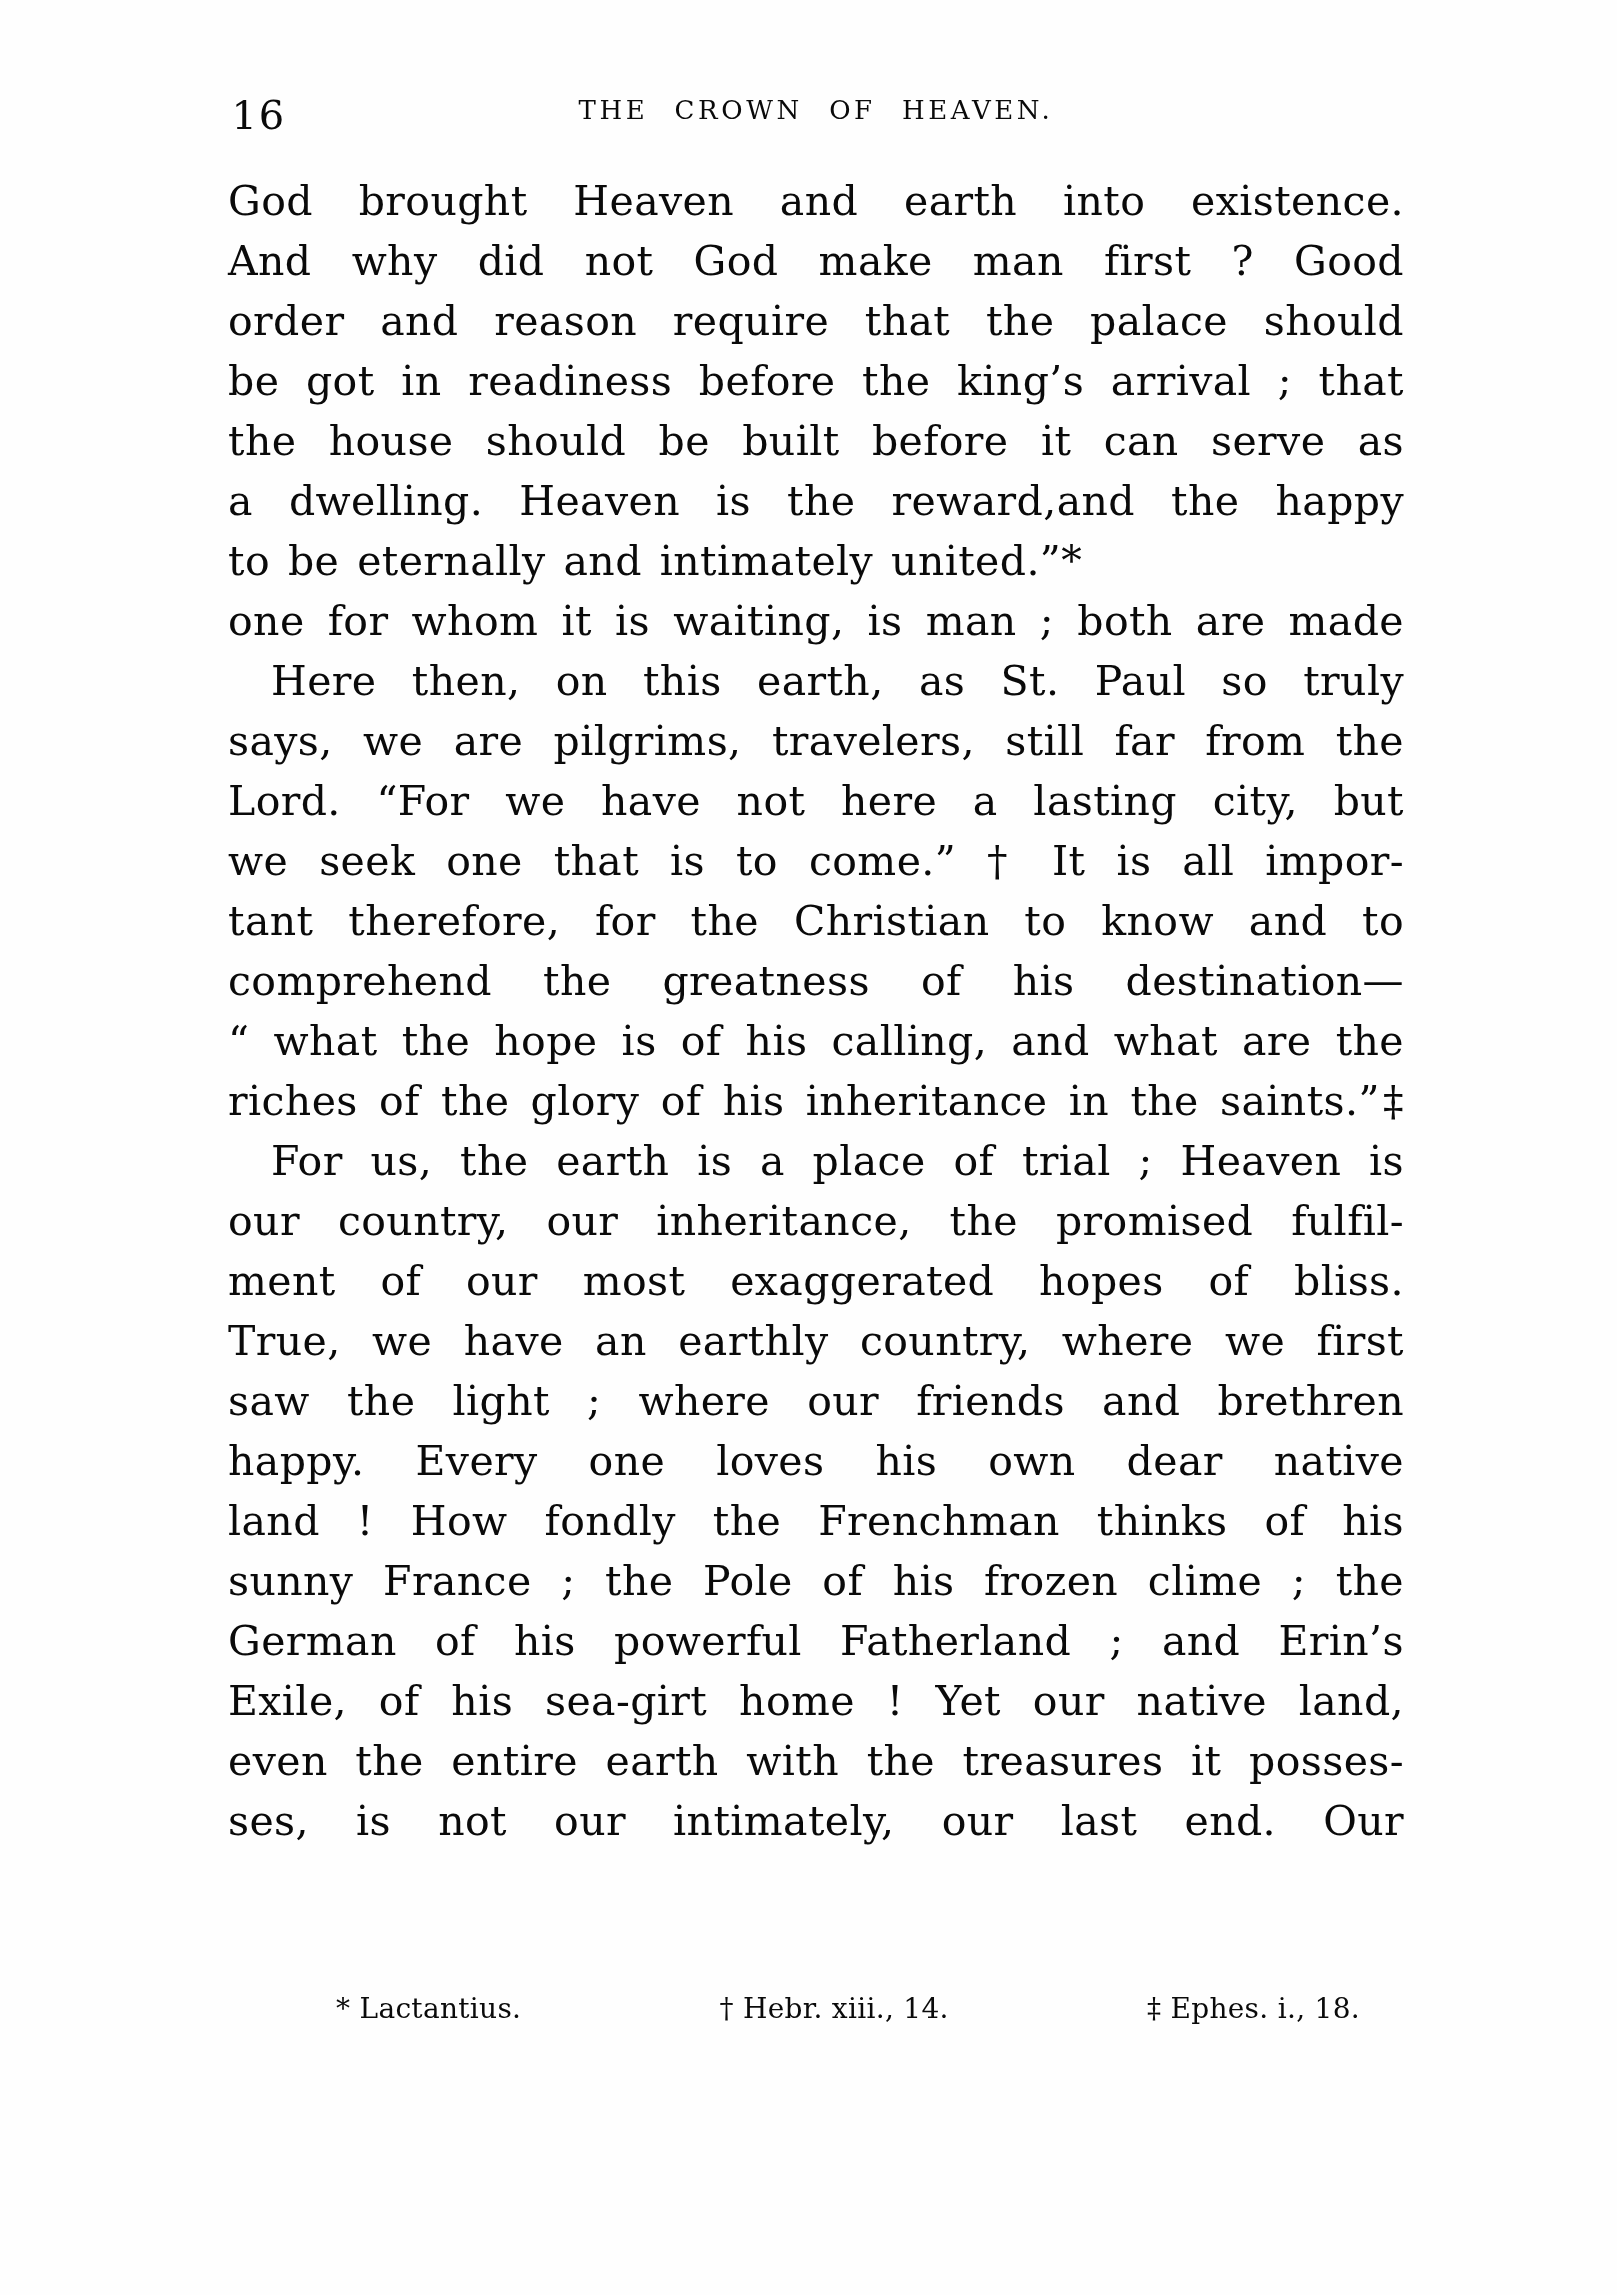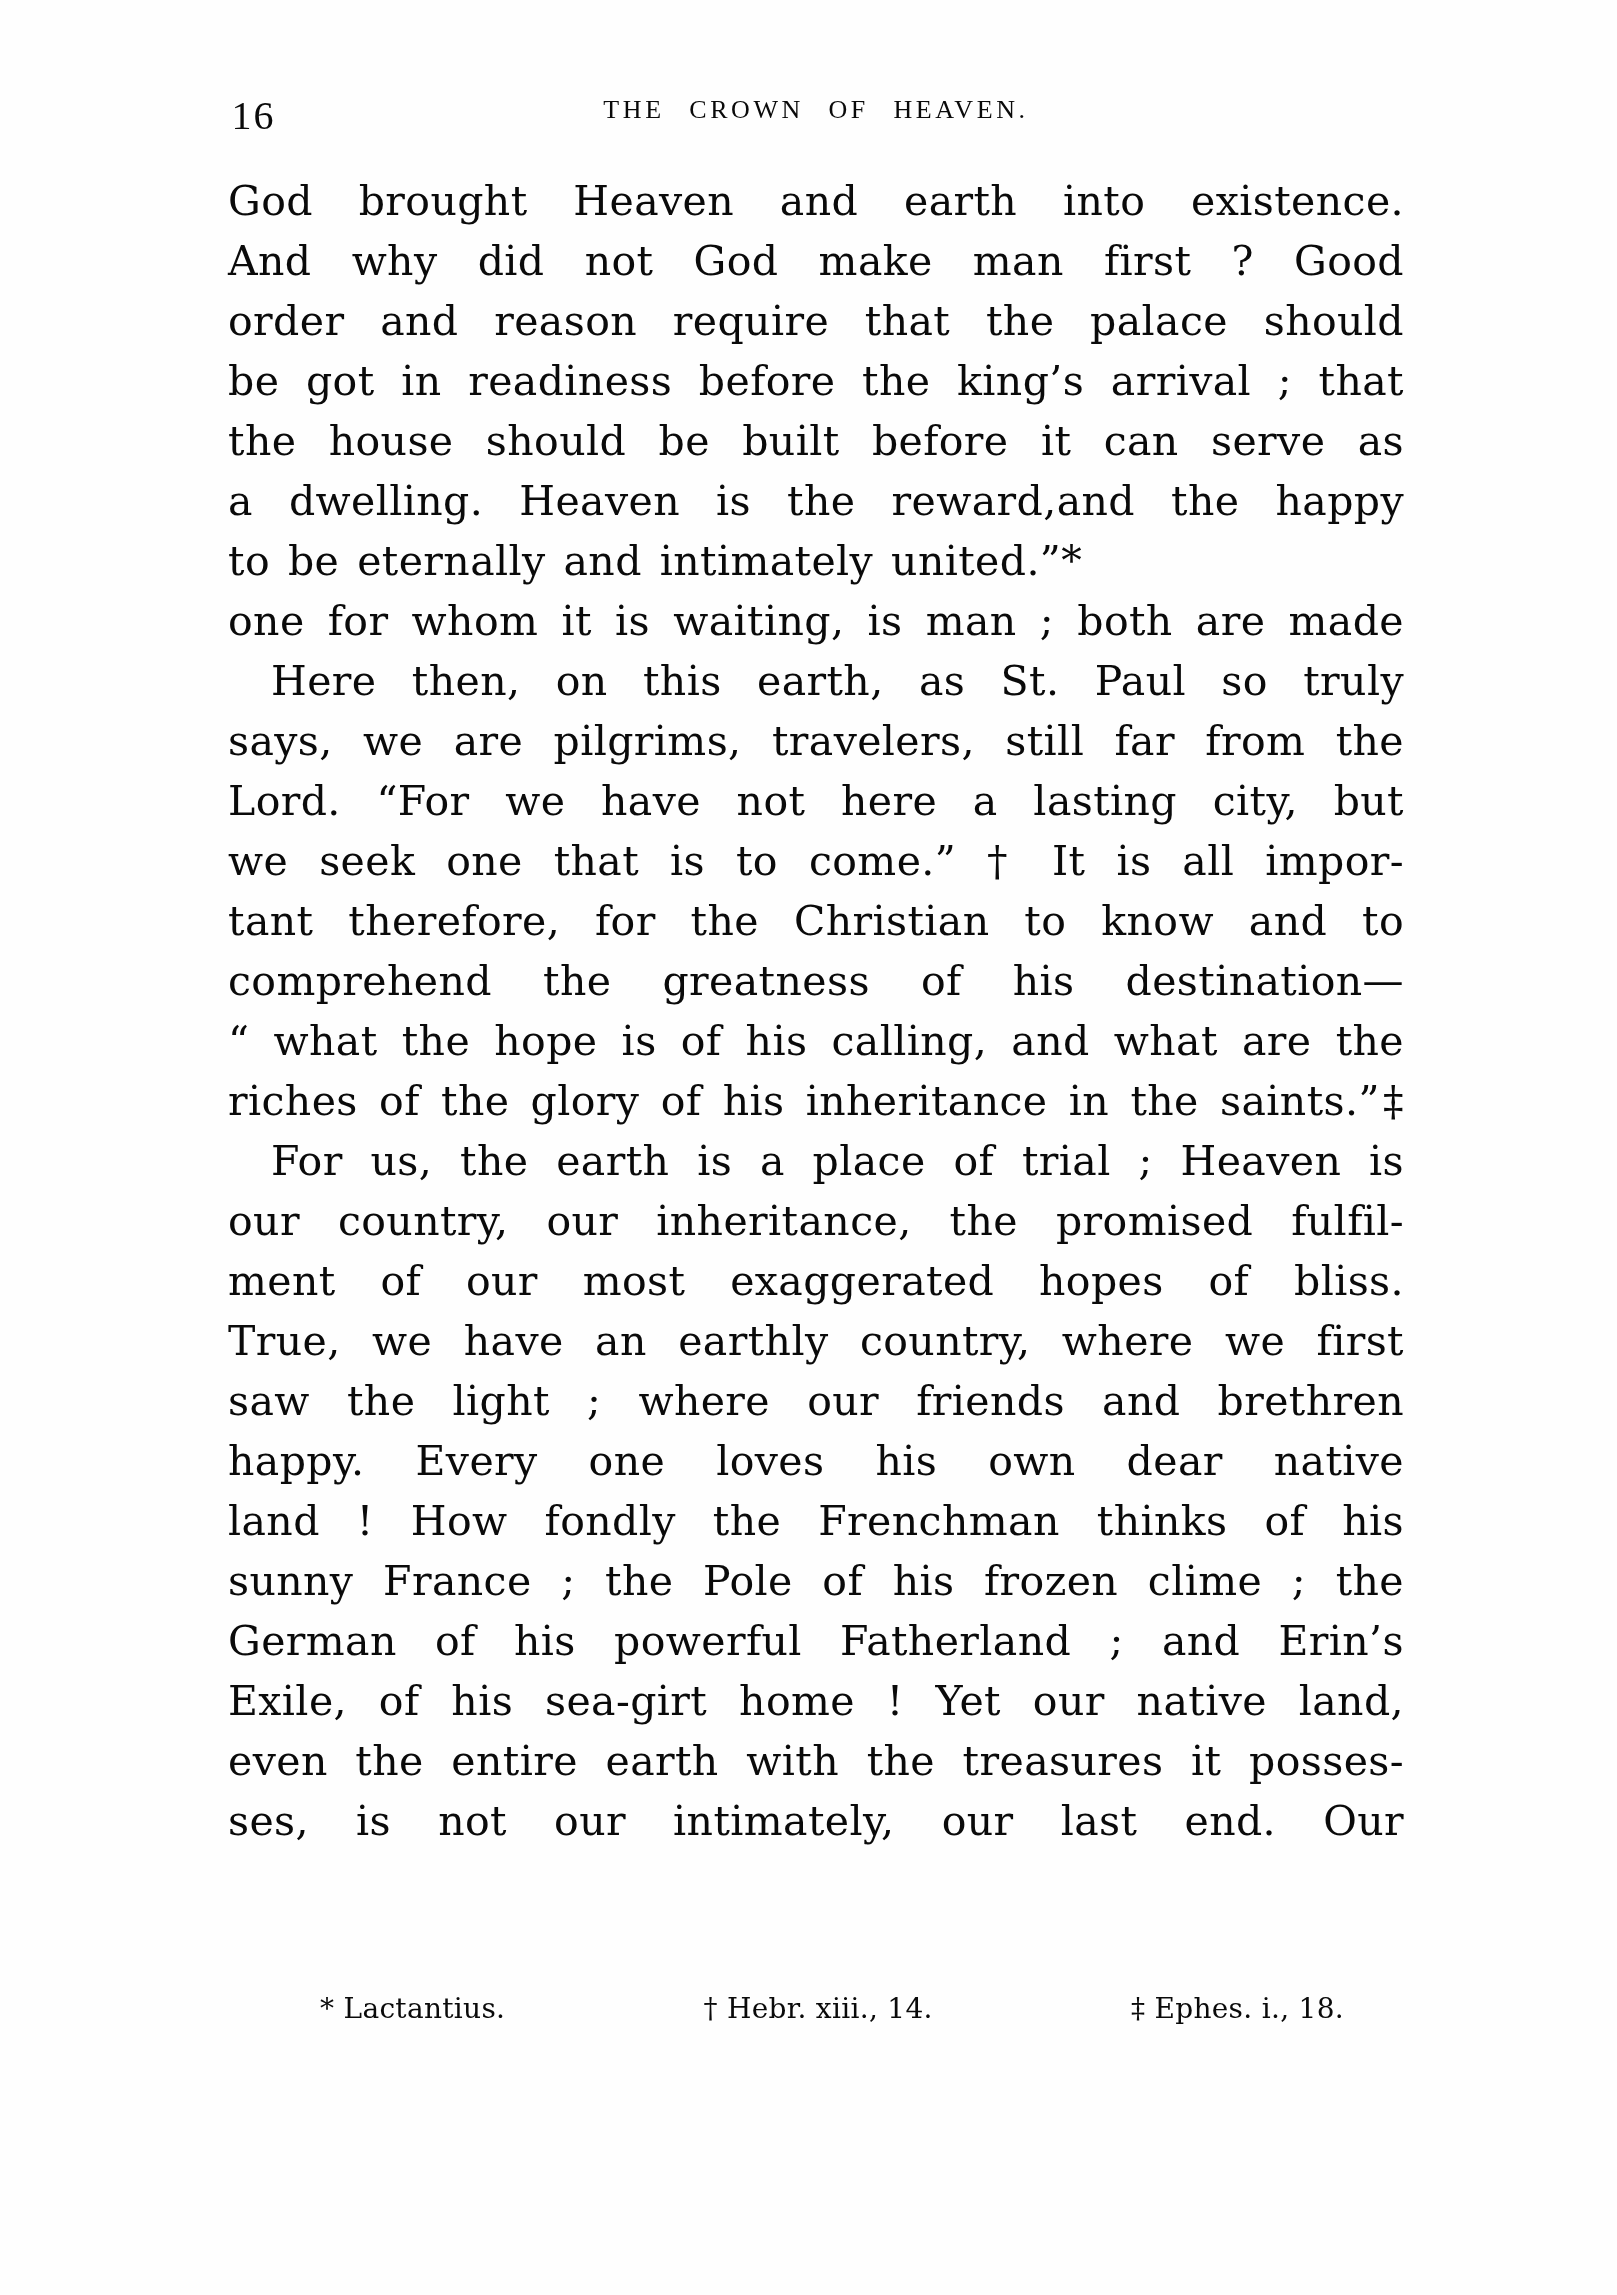--- a/index.html
+++ b/index.html
@@ -15,21 +15,20 @@
     font-family: "DejaVu Serif", serif;
     color: #0a0a0a;
     overflow: hidden;
   }
   .running-header {
     position: absolute;
     top: 90px;
     left: 228px;
     width: 1176px;
     height: 54px;
-    font-family: Liberation Serif, serif;
   }
   .page-number {
     position: absolute;
     left: 3.6px;
     top: 1.8px;
     font-size: 40px;
     letter-spacing: 1.8px;
   }
   .header-title {
     position: absolute;
@@ -62,21 +61,21 @@
     text-align: left;
     text-align-last: left;
     -moz-text-align-last: left;
   }
   .text-line.indent {
     text-indent: 43px;
   }
   .footnotes {
     position: absolute;
     top: 1992px;
-    left: 320px;
+    left: 336px;
     width: 1024px;
     display: flex;
     justify-content: space-between;
     font-size: 28px;
     letter-spacing: 0.3px;
   }
 </style>
 </head>
 <body>
 

